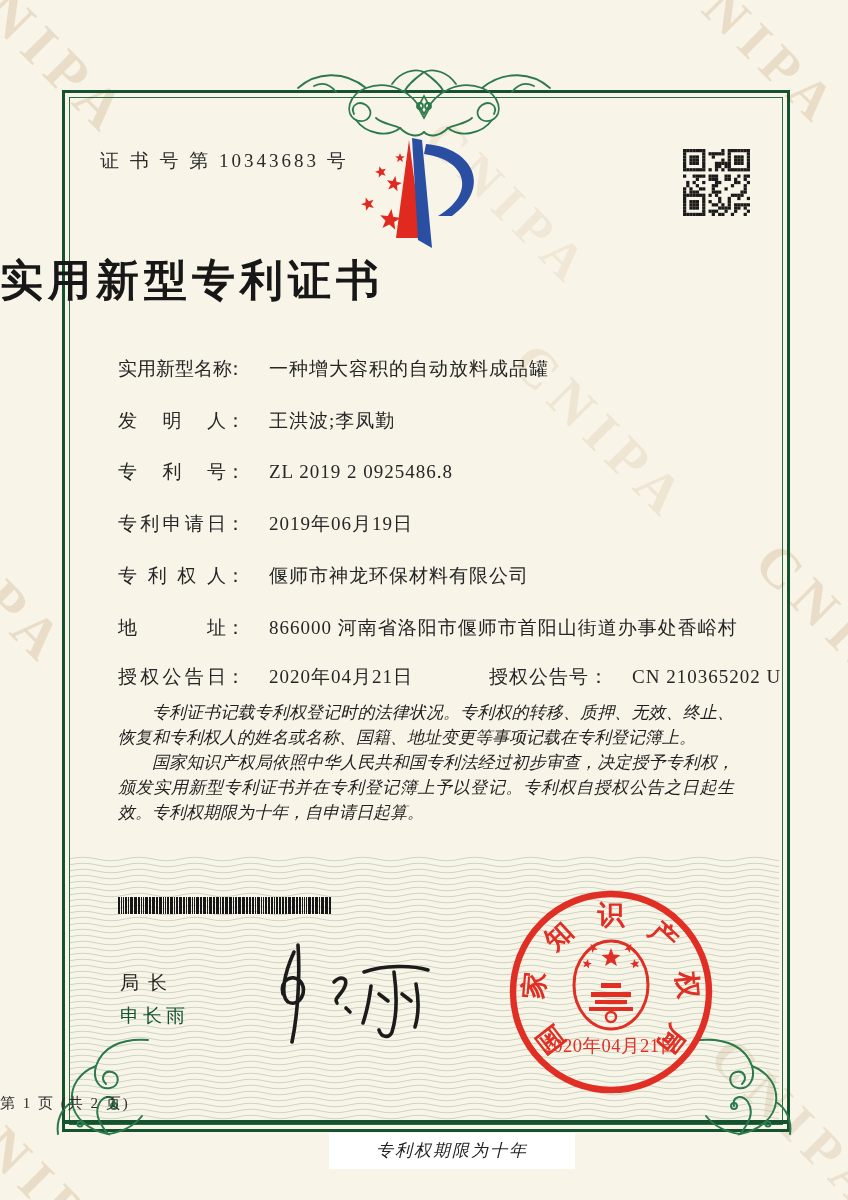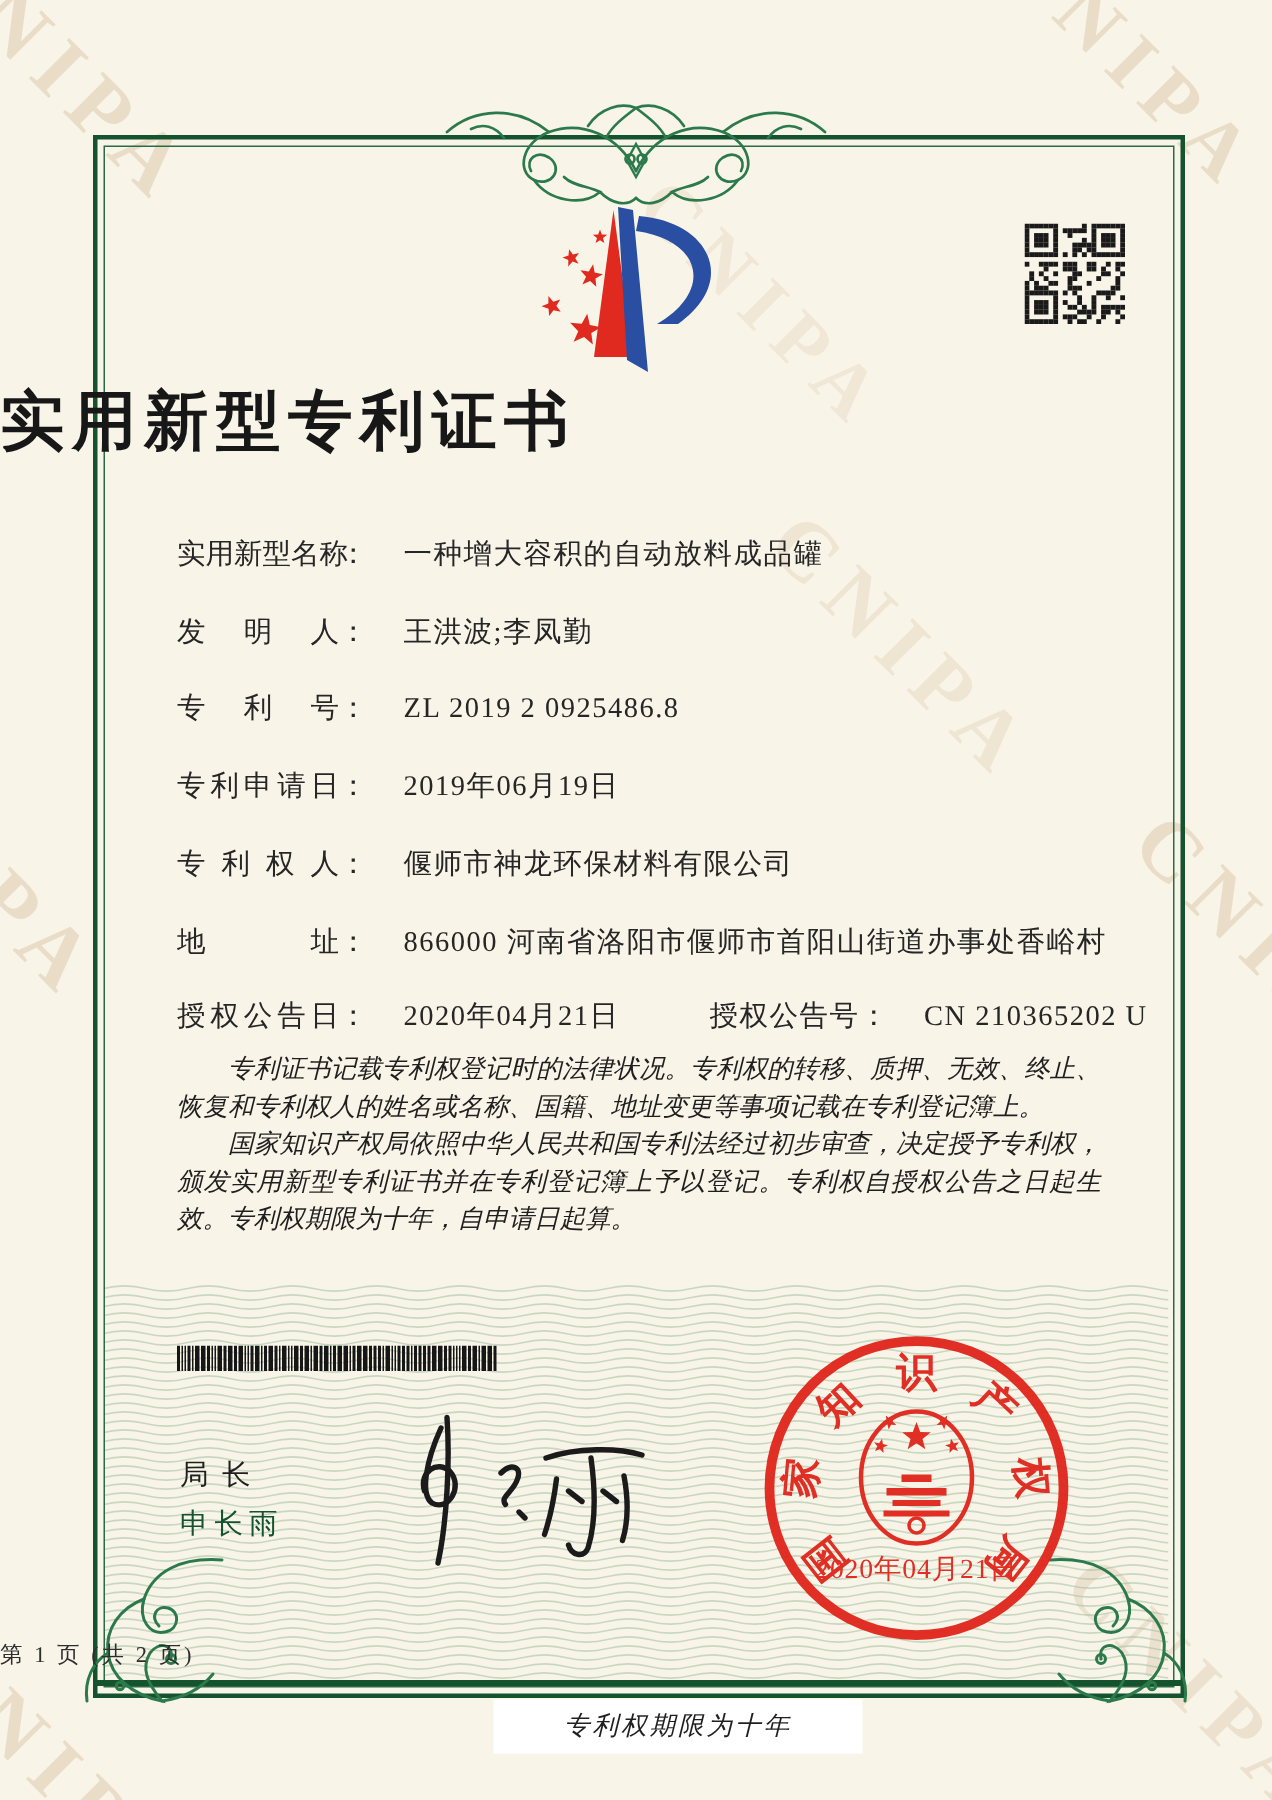--- a/index.html
+++ b/index.html
@@ -50,21 +50,21 @@
   .qr{position:absolute;left:683px;top:149px;width:67px;height:67px;}
   .doc-title{
     position:absolute;left:0;top:252px;width:848px;
     font-size:43px;font-weight:600;letter-spacing:5px;color:#171717;
   }
   
   .field-row{position:absolute;left:118px;font-size:19px;color:#262626;white-space:nowrap;}
   .f-label{display:inline-block;width:108px;text-align:justify;text-align-last:justify;}
   .f-colon{display:inline-block;}
   .f-value{display:inline-block;margin-left:24px;letter-spacing:1px;}
-  .grant-col2{margin-left:60px;}
+  .grant-col2{margin-left:76px;}
   
   .body-text{
     position:absolute;left:118px;top:700px;width:616px;
     font-size:17px;line-height:25px;font-style:italic;color:#1f1f1f;
     text-align:justify;
   }
   .body-text p{margin:0;text-indent:2em;}
   
   .barcode{position:absolute;left:118px;top:897px;width:218px;height:17px;}
   .sig-title{position:absolute;left:120px;top:970px;font-size:19px;letter-spacing:9px;color:#1f1f1f;}
@@ -138,20 +138,21 @@
     <g fill="none" stroke="#2c7a4b" stroke-width="2" stroke-linecap="round">
       <path d="M98,4 C70,2 52,12 46,30 C42,44 50,54 60,52 C70,50 70,38 62,36 C54,34 50,42 56,48"></path>
       <path d="M46,30 C30,36 20,50 22,66 C24,82 38,94 58,98 C48,86 44,76 50,66 C56,58 66,60 64,70"></path>
       <path d="M22,66 C12,72 6,84 8,98"></path>
       <path d="M58,98 C72,96 84,90 92,80"></path>
       <circle cx="64" cy="70" r="3"></circle>
       <circle cx="30" cy="88" r="2.5"></circle>
     </g>
   </svg>
 
+  <div class="cert-no">证 书 号 第 10343683 号</div>
 
   <svg class="logo" viewBox="0 0 142 120">
     <polygon points="57,4 70,102 44,102" fill="#e02a1f"></polygon>
     <polygon points="60,2 70,4 80,112 66,104" fill="#2a4fa2"></polygon>
     <path d="M74,8 C122,12 140,52 100,80 L86,80 C124,58 116,24 72,18 Z" fill="#2a4fa2"></path>
     <polygon fill="#e02a1f" points="48.0,17.0 49.2,20.3 52.8,20.5 50.0,22.6 50.9,26.0 48.0,24.1 45.1,26.0 46.0,22.6 43.2,20.5 46.8,20.3"></polygon>
     <polygon fill="#e02a1f" points="27.4,30.2 29.9,33.6 34.0,32.7 31.5,36.1 33.7,39.8 29.7,38.4 26.8,41.6 26.9,37.4 23.0,35.7 27.0,34.4"></polygon>
     <polygon fill="#e02a1f" points="43.4,40.1 44.4,45.7 49.9,46.9 45.0,49.6 45.5,55.2 41.4,51.3 36.2,53.6 38.7,48.5 34.9,44.2 40.5,45.0"></polygon>
     <polygon fill="#e02a1f" points="13.6,61.4 16.8,65.2 21.5,63.7 18.9,67.9 21.8,71.9 17.0,70.8 14.1,74.7 13.7,69.8 9.0,68.2 13.6,66.4"></polygon>
     <polygon fill="#e02a1f" points="39.5,73.1 41.2,80.7 48.8,82.1 42.2,86.0 43.2,93.7 37.4,88.6 30.4,91.9 33.5,84.8 28.1,79.2 35.8,79.9"></polygon>

